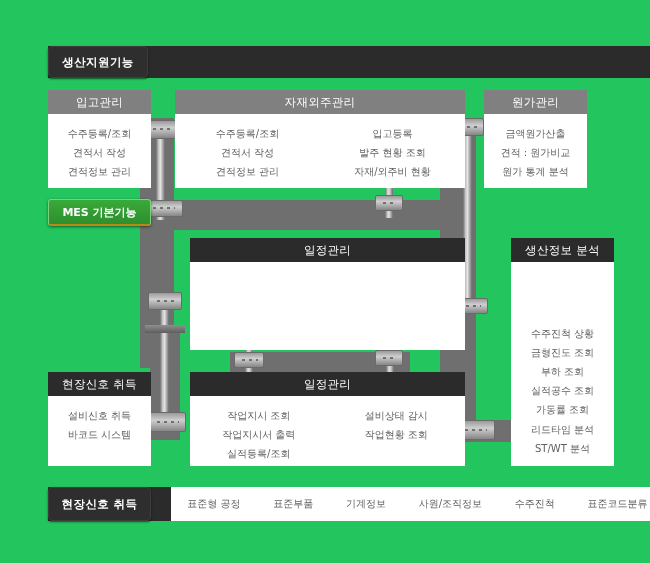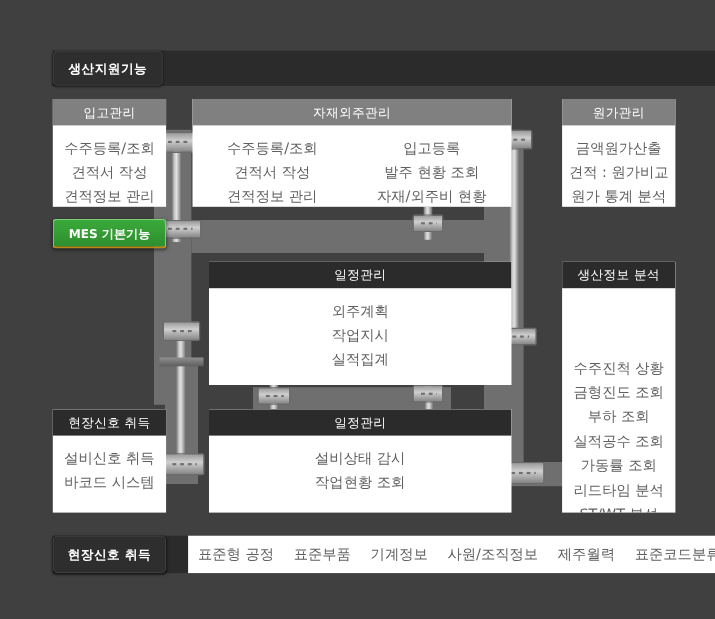--- a/index.html
+++ b/index.html
@@ -2,21 +2,21 @@
 <html><head>
 <meta charset="utf-8">
 <style>
   * { box-sizing: border-box; margin: 0; padding: 0; }
   html, body {
     width: 650px; height: 563px;
     background: #000;
     font-family: "DejaVu Sans", "Liberation Sans", sans-serif;
     overflow: hidden;
   }
-  #stage { position: relative; width: 650px; height: 563px; background: #404040; }
+  #stage { position: relative; width: 650px; height: 563px; background: #22c55e; }
 
   
   .band {
     position: absolute;
     background: #2b2b2b;
     left: 48px;
   }
 
   
   .tag {
@@ -52,21 +52,21 @@
   .hdr.dark  { background: #2b2b2b; }
 
   .cols {
     display: flex;
     justify-content: space-around;
     padding-top: 10px;
   }
   .col { display: flex; flex-direction: column; align-items: center; }
   .col.wide { width: 50%; }
   .item {
-    font-size: 13px;
+    font-size: 10px;
     color: #5f5f5f;
     line-height: 1.0;
     padding: 4.6px 0;
     white-space: nowrap;
   }
 
   
   .mes {
     position: absolute;
     background: linear-gradient(#3aa93a, #2e8f2e);
@@ -181,44 +181,39 @@
         <div class="item">견적정보 관리</div>
       </div>
       <div class="col wide">
         <div class="item">입고등록</div>
         <div class="item">발주 현황 조회</div>
         <div class="item">자재/외주비 현황</div>
       </div>
     </div>
   </div>
 
-  <div class="card" style="left:511px;top:90px;width:103px;height:98px;">
+  <div class="card" style="left:484px;top:90px;width:103px;height:98px;">
     <div class="hdr gray">원가관리</div>
     <div class="cols">
       <div class="col">
         <div class="item">금액원가산출</div>
         <div class="item">견적 : 원가비교</div>
         <div class="item">원가 통계 분석</div>
       </div>
     </div>
   </div>
 
   <div class="mes" style="left:48px;top:199px;width:103px;height:27px;">
     <span>MES 기본기능</span>
   </div>
 
 
   <div class="card" style="left:190px;top:238px;width:275px;height:112px;">
     <div class="hdr dark">일정관리</div>
     <div class="cols">
-      <div class="col wide">
-        <div class="item">외주계획</div>
-        <div class="item">작업지시</div>
-        <div class="item">실적집계</div>
-      </div>
     </div>
   </div>
 
   <div class="card" style="left:511px;top:238px;width:103px;height:228px;">
     <div class="hdr dark">생산정보 분석</div>
     <div class="cols" style="padding-top:62px;">
       <div class="col">
         <div class="item">수주진척 상황</div>
         <div class="item">금형진도 조회</div>
         <div class="item">부하 조회</div>
@@ -237,32 +232,37 @@
         <div class="item">설비신호 취득</div>
         <div class="item">바코드 시스템</div>
       </div>
     </div>
   </div>
 
   <div class="card" style="left:190px;top:372px;width:275px;height:94px;">
     <div class="hdr dark">일정관리</div>
     <div class="cols">
       <div class="col wide">
+        <div class="item">작업지시 조회</div>
+        <div class="item">작업지시서 출력</div>
+        <div class="item">실적등록/조회</div>
+      </div>
+      <div class="col wide">
         <div class="item">설비상태 감시</div>
         <div class="item">작업현황 조회</div>
       </div>
     </div>
   </div>
 
   <div class="band" style="left:48px;top:487px;width:602px;height:34px;"></div>
   <div class="tag" style="left:48px;top:487px;width:103px;height:34px;">
     <span>현장신호 취득</span>
   </div>
   <div class="strip" style="left:171px;top:487px;width:493px;height:34px;">
     <div class="item">표준형 공정</div>
     <div class="item">표준부품</div>
     <div class="item">기계정보</div>
     <div class="item">사원/조직정보</div>
-    <div class="item">제주월력</div>
+    <div class="item">수주진척</div>
     <div class="item">표준코드분류</div>
   </div>
 
 </div>
 
 </body></html>

